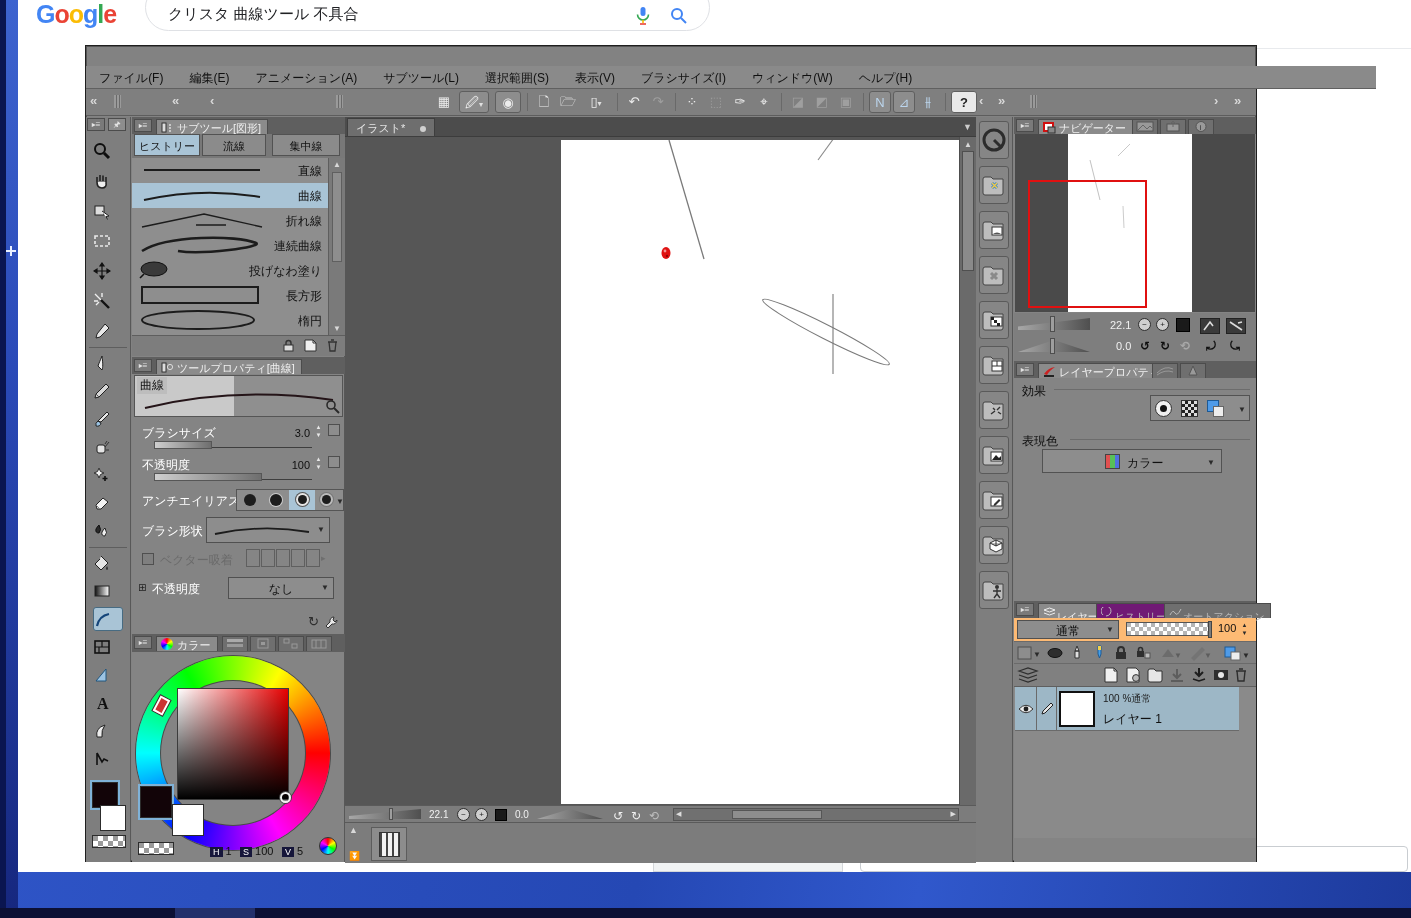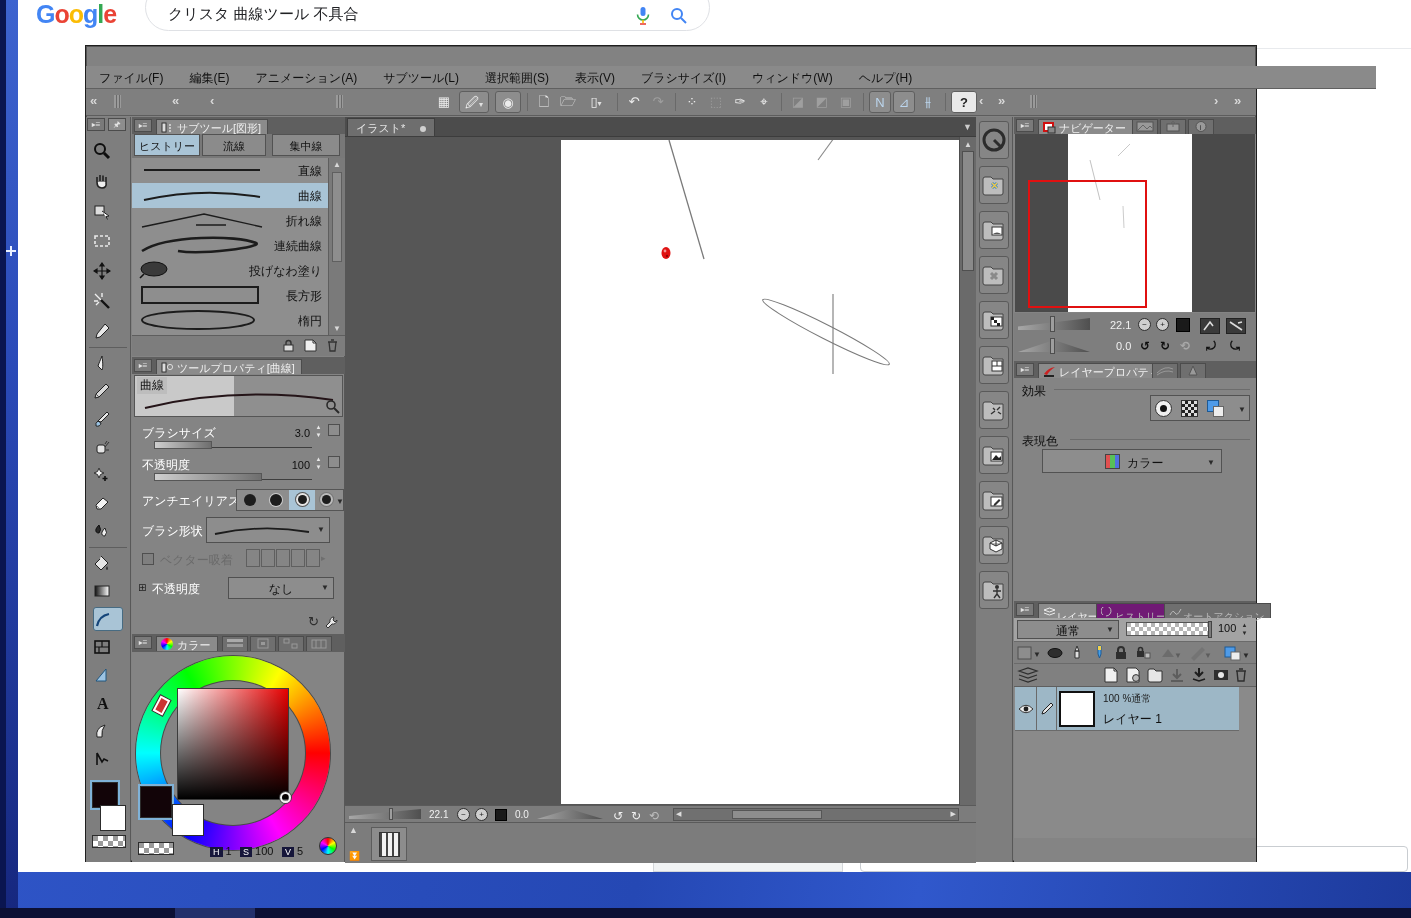--- a/index.html
+++ b/index.html
@@ -930,21 +930,21 @@
           <div class="ly-tab" style="left:150px;background:#6f6f6f;color:#b9b9b9">
             <span class="tabicon" style="top:3px">
                 <svg width="13" height="10" viewBox="0 0 13 10">
                   <path d="M1 8 q3 -6 5 -2 t6 -4" fill="none" stroke="#bbb"></path>
                 </svg>
               </span>
             <span>オートアクション</span>
           </div>
         </div>
 
-        <div style="position:absolute;top:17px;width:242px;height:23px;background:#a3a3a3">
+        <div style="position:absolute;top:17px;width:242px;height:23px;background:#fdba74">
           <div class="dropdown" style="left:3px;top:2px;width:102px;height:19px;text-align:center;font-size:12px;color:#0f0f0f;padding-top:2px">
             <span>通常</span><span class="dda">▼</span>
           </div>
           <div style="position:absolute;left:112px;top:4px;width:86px;height:14px;border:1px solid #555;background:repeating-conic-gradient(#fff 0 25%,#b5b5b5 0 50%) 0 0/8px 8px">
             <div style="position:absolute;right:-1px;top:-2px;width:4px;height:17px;background:#7c7c7c;border:1px solid #444"></div>
           </div>
           <div style="position:absolute;left:204px;top:4px;font-size:11px;color:#0f0f0f">100</div>
           <div class="stepper" style="left:226px;top:3px;color:#2a2a2a">▲<br>▼</div>
         </div>
 

